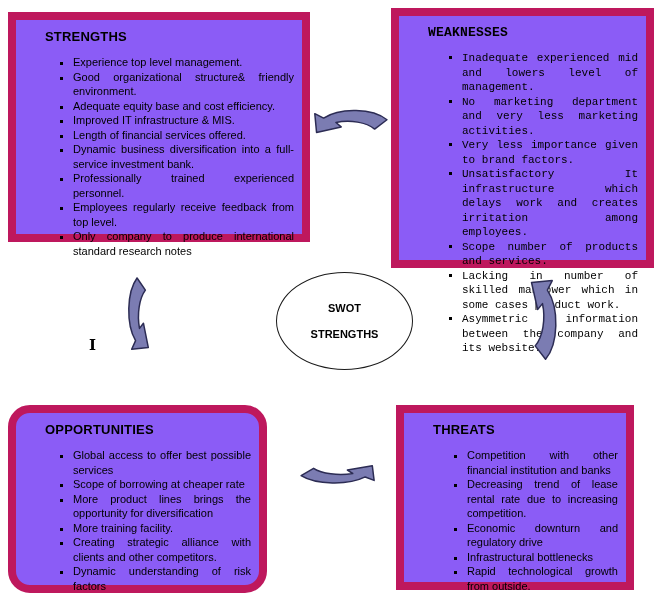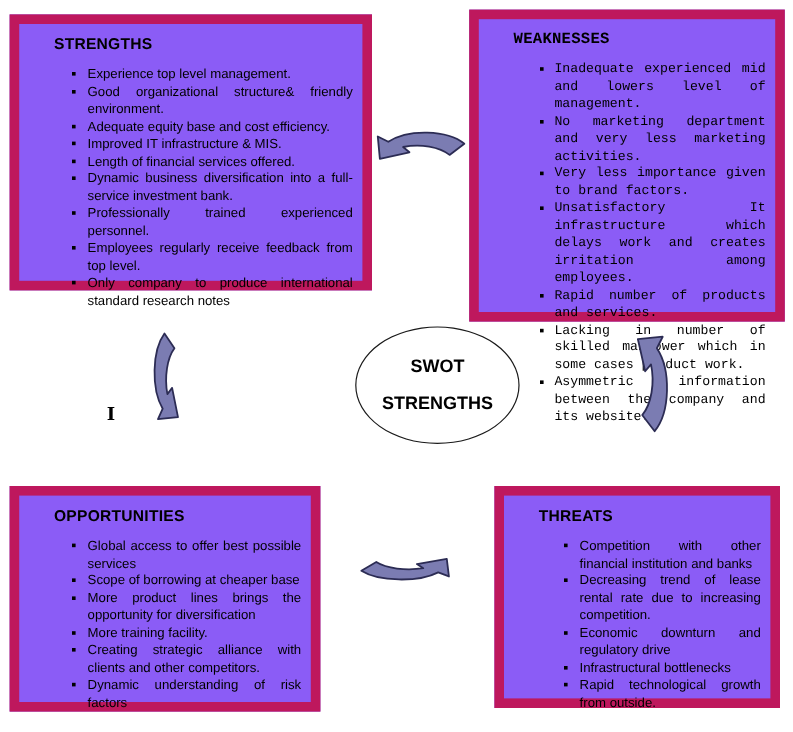--- a/index.html
+++ b/index.html
@@ -17,53 +17,53 @@
     overflow: hidden;
   }
   .swot-box {
     position: absolute;
     border: 8px solid #be185d;
     background: #8b5cf6;
     padding-left: 16px;
   }
   .box-strengths     { left: 8px;   top: 12px;  width: 302px; height: 230px; }
   .box-weaknesses    { left: 391px; top: 8px;   width: 263px; height: 260px; font-family: Liberation Mono, monospace; }
-  .box-opportunities { left: 8px;   top: 405px; width: 259px; height: 188px; }
-  .box-threats       { left: 412px; top: 405px; width: 238px; height: 185px; }
+  .box-opportunities { left: 8px;   top: 405px; width: 259px; height: 188px; border-radius: 22px; }
+  .box-threats       { left: 396px; top: 405px; width: 238px; height: 185px; }
   .box-title {
     margin: 9px 0 0 13px;
     font-size: 13px;
     font-weight: bold;
     letter-spacing: 0.2px;
   }
   ul.bullets {
     margin: 11px 3px 0 0;
     padding-left: 41px;
     font-size: 11px;
     line-height: 1.32;
     list-style: square;
   }
   .indent-more ul.bullets { padding-left: 47px; }
   ul.bullets li {
     text-align: justify;
     padding-right: 5px;
   }
   .center-ellipse {
     position: absolute;
-    left: 296px; top: 272px;
+    left: 276px; top: 272px;
     width: 137px; height: 98px;
     border: 1.5px solid #1a1a1a;
     border-radius: 50%;
     background: #ffffff;
     display: flex;
     flex-direction: column;
     align-items: center;
     justify-content: center;
     gap: 14px;
-    font-size: 15px;
+    font-size: 11px;
     font-weight: bold;
   }
   .stray-mark {
     position: absolute;
     left: 89px; top: 338px;
     font-family: "DejaVu Serif", serif;
     font-size: 15px;
     font-weight: bold;
     line-height: 1;
   }
@@ -99,31 +99,31 @@
       </ul>
   </section>
 
   <section class="swot-box box-weaknesses indent-more">
     <h2 class="box-title">WEAKNESSES</h2>
     <ul class="bullets">
         <li>Inadequate experienced mid and lowers level of management.</li>
         <li>No marketing department and very less marketing activities.</li>
         <li>Very less importance given to brand factors.</li>
         <li>Unsatisfactory It infrastructure which delays work and creates irritation among employees.</li>
-        <li>Rapid number of products and services.</li>
+        <li>Scope number of products and services.</li>
         <li>Lacking in number of skilled manpower which in some cases product work.</li>
         <li>Asymmetric information between the company and its website.</li>
       </ul>
   </section>
 
   <section class="swot-box box-opportunities">
     <h2 class="box-title">OPPORTUNITIES</h2>
     <ul class="bullets">
         <li>Global access to offer best possible services</li>
-        <li>Scope of borrowing at cheaper base</li>
+        <li>Scope of borrowing at cheaper rate</li>
         <li>More product lines brings the opportunity for diversification</li>
         <li>More training facility.</li>
         <li>Creating strategic alliance with clients and other competitors.</li>
         <li>Dynamic understanding of risk factors</li>
       </ul>
   </section>
 
   <section class="swot-box box-threats indent-more">
     <h2 class="box-title">THREATS</h2>
     <ul class="bullets">

